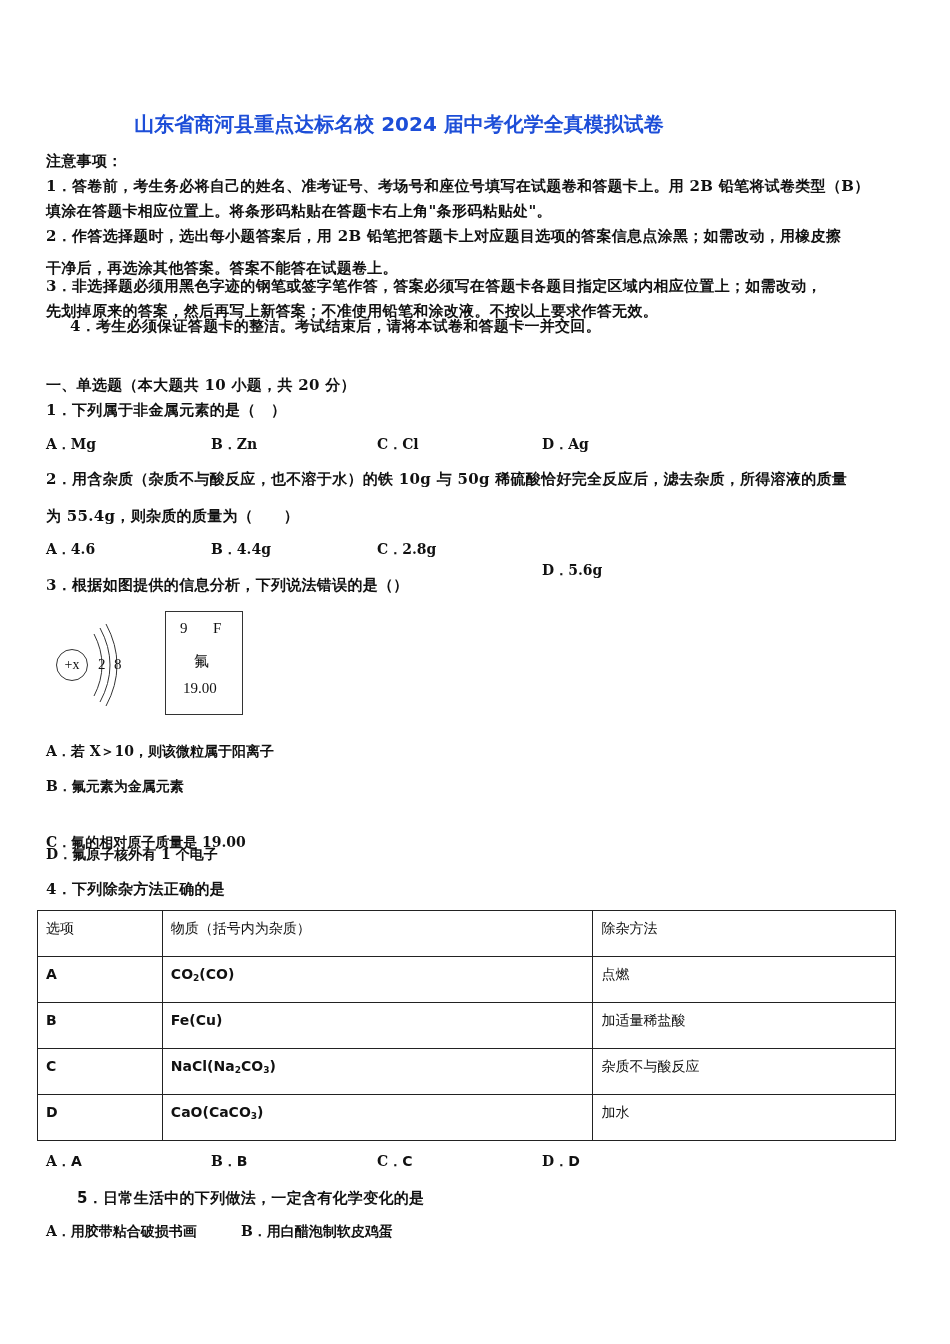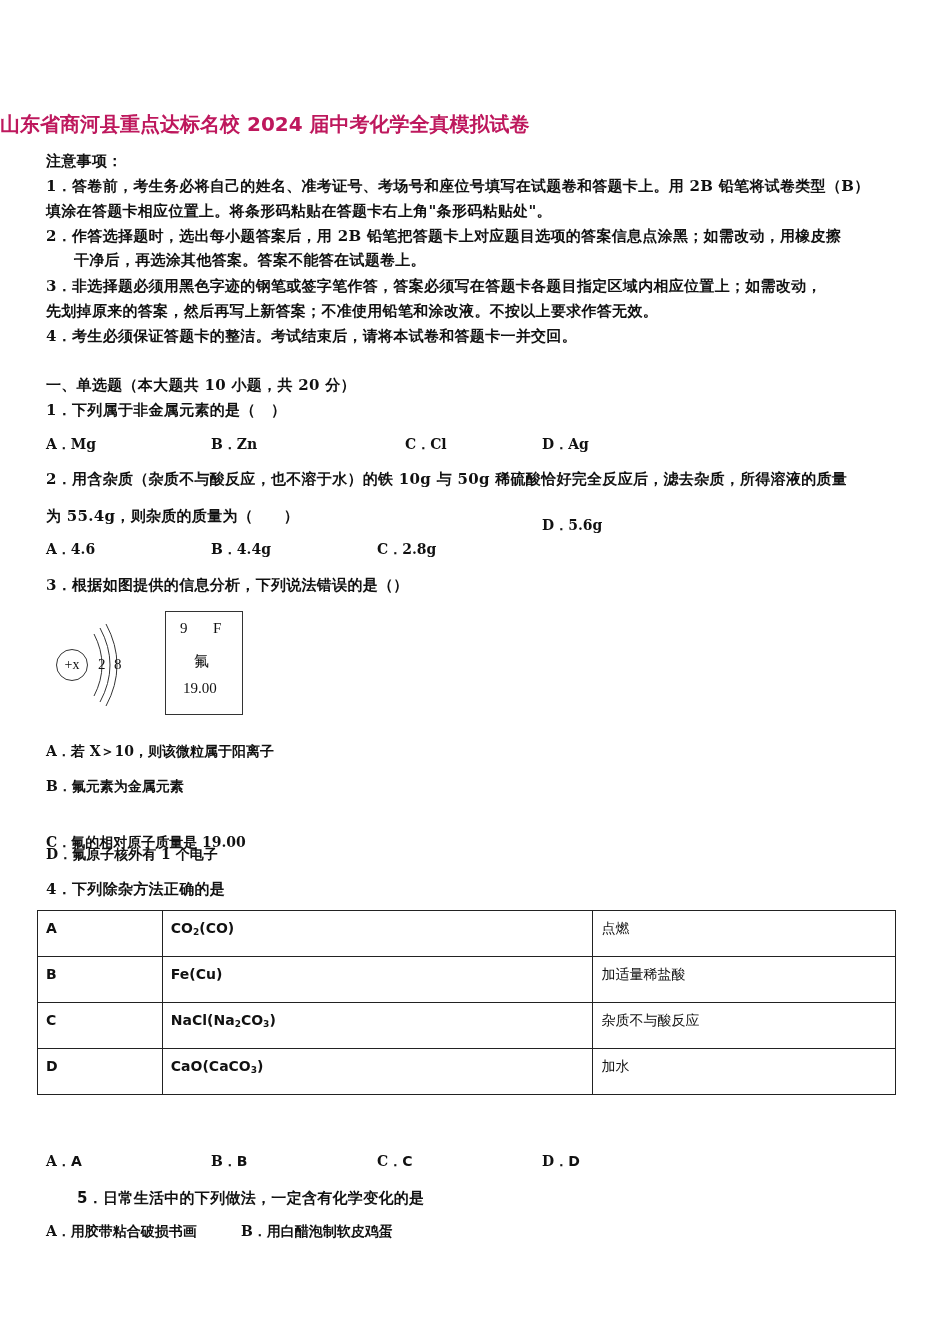--- a/index.html
+++ b/index.html
@@ -3,23 +3,23 @@
 <meta charset="utf-8">
 <style>
   html, body { margin: 0; padding: 0; background: #ffffff; }
   body {
     width: 950px; height: 1344px; position: relative; overflow: hidden;
     font-family: "DejaVu Serif", "Liberation Serif", serif;
     color: #111; font-size: 15px;
   }
   .abs { position: absolute; white-space: nowrap; }
   .title {
-    left: 0; width: 798px; top: 111px; text-align: left;
+    left: 0; width: 798px; top: 111px; text-align: center;
     font-family: "DejaVu Sans", "Liberation Sans", sans-serif;
-    font-weight: bold; font-size: 20px; color: #be185d;
+    font-weight: bold; font-size: 20px; color: #1d4ed8;
   }
   .notice { left: 46px; font-size: 15px; font-weight: bold; letter-spacing: 0.3px; }
   .q { left: 46px; font-size: 15px; font-weight: bold; letter-spacing: 0.3px; }
   .opt { font-size: 14px; font-weight: bold; }
   
   .nucleus {
     position: absolute; left: 56px; top: 649px; width: 30px; height: 30px;
     border: 1px solid #333; border-radius: 50%;
     font-size: 14px; line-height: 30px; text-align: center;
     font-family: "Liberation Serif", serif;
@@ -46,39 +46,39 @@
 </style>
 </head>
 <body>
 
 <div class="abs title">山东省商河县重点达标名校 2024 届中考化学全真模拟试卷</div>
 
 <div class="abs notice" style="top:152px;">注意事项：</div>
 <div class="abs notice" style="top:177px;">1．答卷前，考生务必将自己的姓名、准考证号、考场号和座位号填写在试题卷和答题卡上。用 2B 铅笔将试卷类型（B）</div>
 <div class="abs notice" style="top:202px;">填涂在答题卡相应位置上。将条形码粘贴在答题卡右上角"条形码粘贴处"。</div>
 <div class="abs notice" style="top:227px;">2．作答选择题时，选出每小题答案后，用 2B 铅笔把答题卡上对应题目选项的答案信息点涂黑；如需改动，用橡皮擦</div>
-<div class="abs notice" style="top:251px;margin-left:28px;">干净后，再选涂其他答案。答案不能答在试题卷上。</div>
+<div class="abs notice" style="top:259px;">干净后，再选涂其他答案。答案不能答在试题卷上。</div>
 <div class="abs notice" style="top:277px;">3．非选择题必须用黑色字迹的钢笔或签字笔作答，答案必须写在答题卡各题目指定区域内相应位置上；如需改动，</div>
 <div class="abs notice" style="top:302px;">先划掉原来的答案，然后再写上新答案；不准使用铅笔和涂改液。不按以上要求作答无效。</div>
-<div class="abs notice" style="top:327px;">4．考生必须保证答题卡的整洁。考试结束后，请将本试卷和答题卡一并交回。</div>
+<div class="abs notice" style="top:317px;margin-left:24px;">4．考生必须保证答题卡的整洁。考试结束后，请将本试卷和答题卡一并交回。</div>
 
 <div class="abs q" style="top:376px;">一、单选题（本大题共 10 小题，共 20 分）</div>
 
 <div class="abs q" style="top:401px;">1．下列属于非金属元素的是（　）</div>
 <div class="abs opt" style="left:46px; top:436px;">A．Mg</div>
 <div class="abs opt" style="left:211px; top:436px;">B．Zn</div>
-<div class="abs opt" style="left:377px; top:436px;margin-left:28px;">C．Cl</div>
+<div class="abs opt" style="left:377px; top:436px;">C．Cl</div>
 <div class="abs opt" style="left:542px; top:436px;">D．Ag</div>
 
 <div class="abs q" style="top:470px;">2．用含杂质（杂质不与酸反应，也不溶于水）的铁 10g 与 50g 稀硫酸恰好完全反应后，滤去杂质，所得溶液的质量</div>
 <div class="abs q" style="top:507px;">为 55.4g，则杂质的质量为（　　）</div>
 <div class="abs opt" style="left:46px; top:541px;">A．4.6</div>
 <div class="abs opt" style="left:211px; top:541px;">B．4.4g</div>
 <div class="abs opt" style="left:377px; top:541px;">C．2.8g</div>
-<div class="abs opt" style="left:542px; top:517px;">D．5.6g</div>
+<div class="abs opt" style="left:542px; top:562px;">D．5.6g</div>
 
 <div class="abs q" style="top:576px;">3．根据如图提供的信息分析，下列说法错误的是（）</div>
 
 <div>
   <div class="nucleus">+x</div>
   <svg style="position:absolute; left:80px; top:620px;" width="50" height="90">
     <path d="M14,14 Q30,45 14,76" fill="none" stroke="#333" stroke-width="1"></path>
     <path d="M20,8 Q40,45 20,82" fill="none" stroke="#333" stroke-width="1"></path>
     <path d="M26,4 Q48,45 26,86" fill="none" stroke="#333" stroke-width="1"></path>
   </svg>
@@ -100,20 +100,25 @@
 
 <div class="abs q" style="top:880px;">4．下列除杂方法正确的是</div>
 
 <table class="opts">
   <colgroup>
       <col style="width:125px">
       <col style="width:431px">
       <col style="width:303px">
     </colgroup>
   <tbody>
+      <tr>
+    <td class="cn">选项</td>
+    <td class="cn">物质（括号内为杂质）</td>
+    <td class="cn">除杂方法</td>
+  </tr>
   <tr>
     <td>A</td>
     <td><span>CO</span><sub>2</sub><span>(CO)</span></td>
     <td class="cn">点燃</td>
   </tr>
   <tr>
     <td>B</td>
     <td>Fe(Cu)</td>
     <td class="cn">加适量稀盐酸</td>
   </tr>

